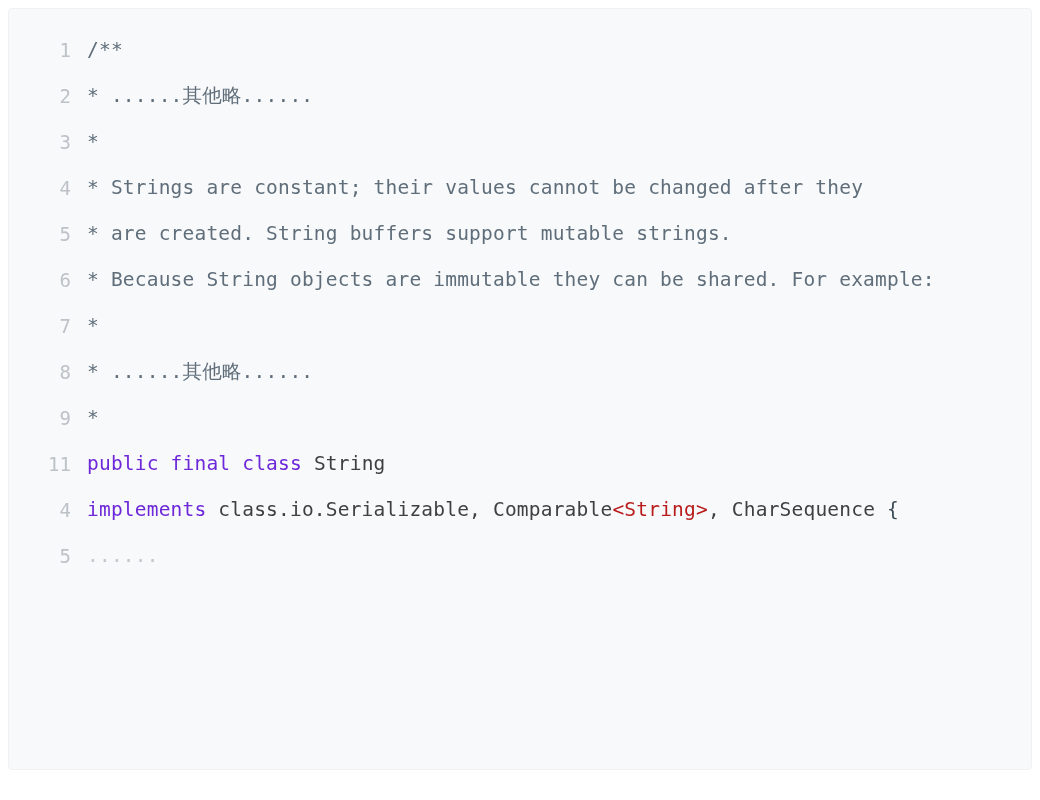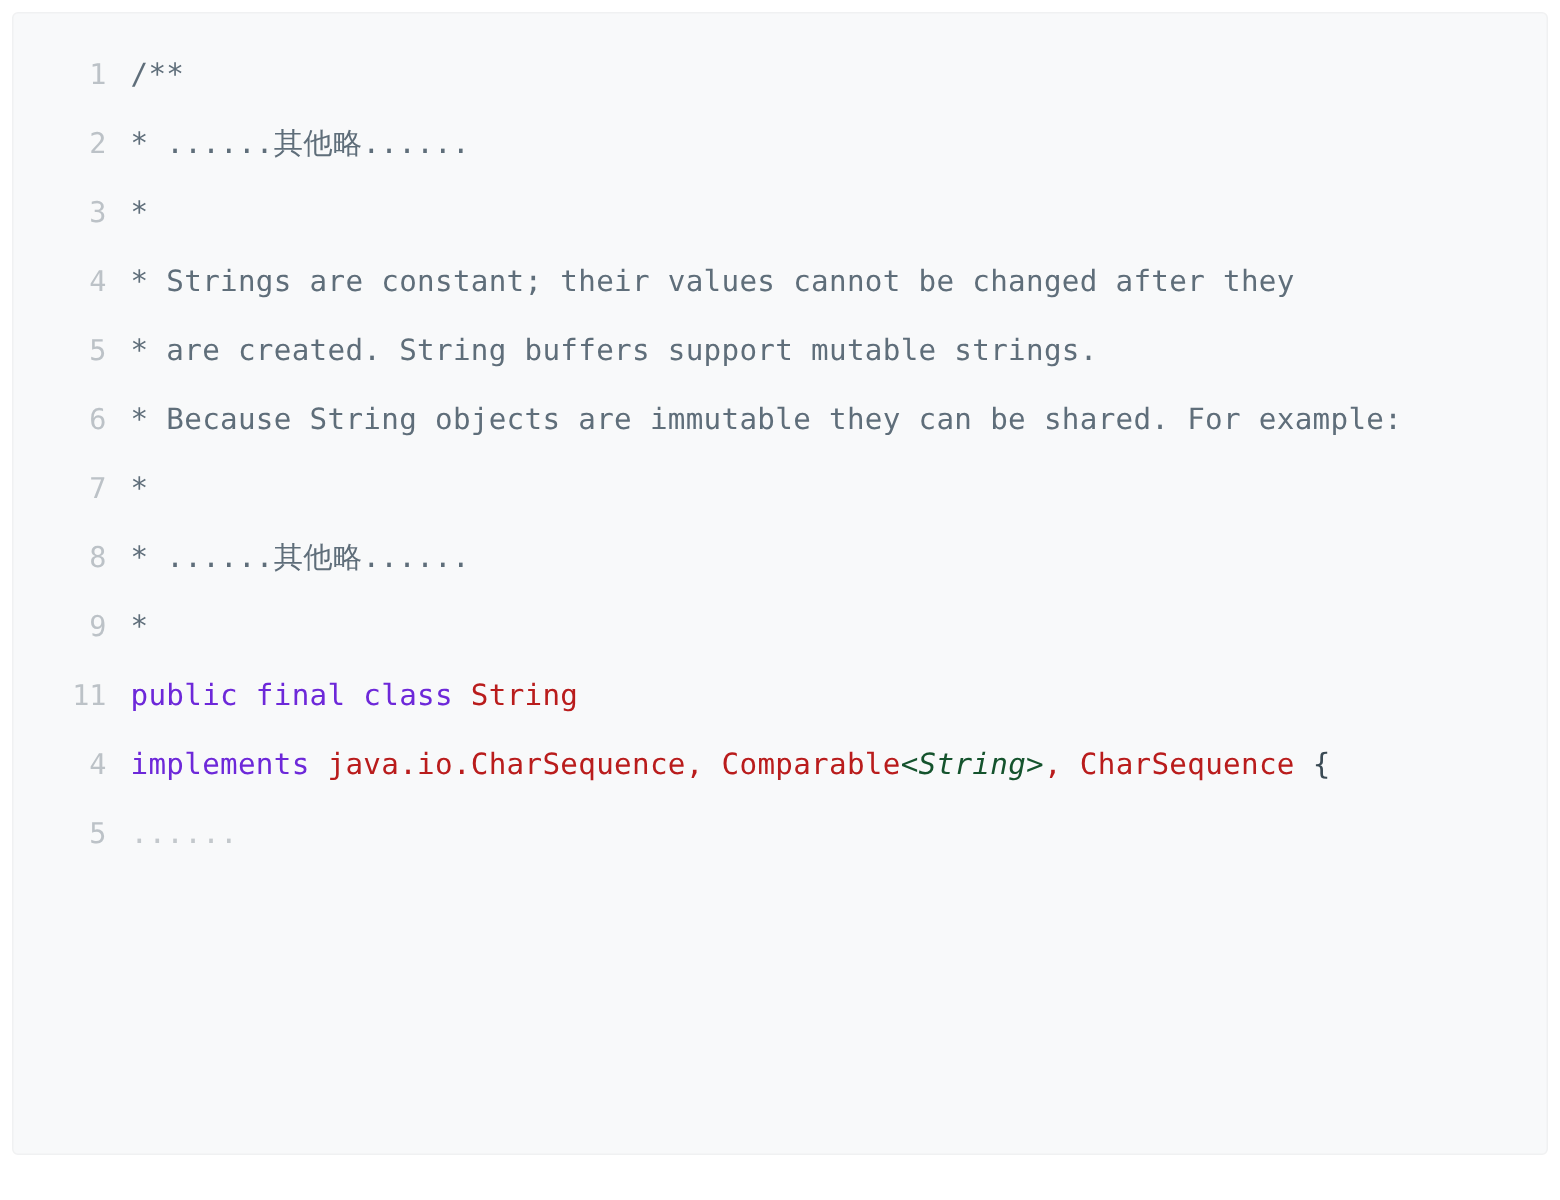--- a/index.html
+++ b/index.html
@@ -56,22 +56,22 @@
     line-height: 46px;
     letter-spacing: 0.2px;
     white-space: pre-wrap;
     word-break: break-word;
     color: #24292e;
   }
 
   
   .cmt  { color: #5f6e7a; }
   .kw   { color: #6d28d9; }
-  .typ  { color: #b91c1c; }
-  .pun  { color: #14532d; font-style: italic; }
+  .typ  { color: #404040; }
+  .pun  { color: #b91c1c; }
   .dim  { color: #c3c8cc; }
   .plain{ color: #3a4a54; }
 </style>
 </head>
 <body>
 
 <div id="code-block">
   <table class="code-table">
     <tbody id="code-body">
         <tr>
@@ -109,21 +109,21 @@
         <tr>
           <td class="gutter">9</td>
           <td class="code"><span class="cmt">*</span></td>
         </tr>
         <tr>
           <td class="gutter">11</td>
           <td class="code"><span class="kw">public final class </span><span class="typ">String</span></td>
         </tr>
         <tr>
           <td class="gutter">4</td>
-          <td class="code"><span class="kw">implements </span><span class="typ">java.io.CharSequence</span><span class="typ">, </span><span class="typ">Comparable</span><span class="pun">&lt;String&gt;</span><span class="typ">, </span><span class="typ">CharSequence </span><span class="plain">{</span></td>
+          <td class="code"><span class="kw">implements </span><span class="typ">class.io.Serializable</span><span class="typ">, </span><span class="typ">Comparable</span><span class="pun">&lt;String&gt;</span><span class="typ">, </span><span class="typ">CharSequence </span><span class="plain">{</span></td>
         </tr>
         <tr>
           <td class="gutter">5</td>
           <td class="code"><span class="dim">......</span></td>
         </tr>
       </tbody>
   </table>
 </div>
 
 </body></html>

